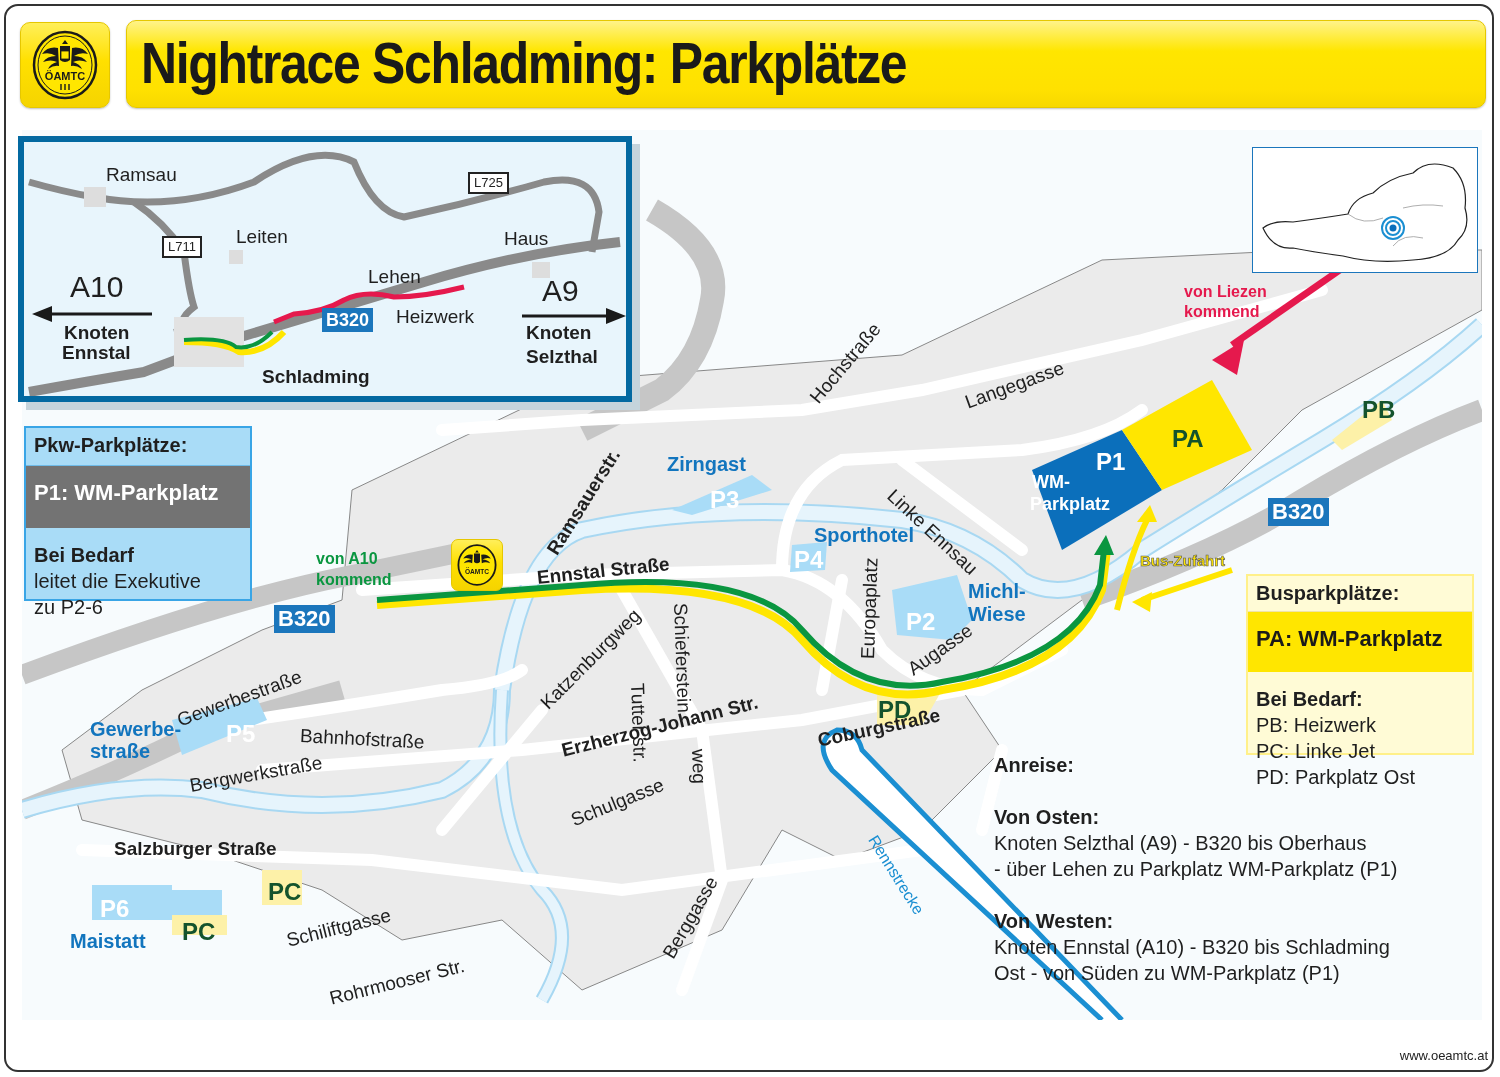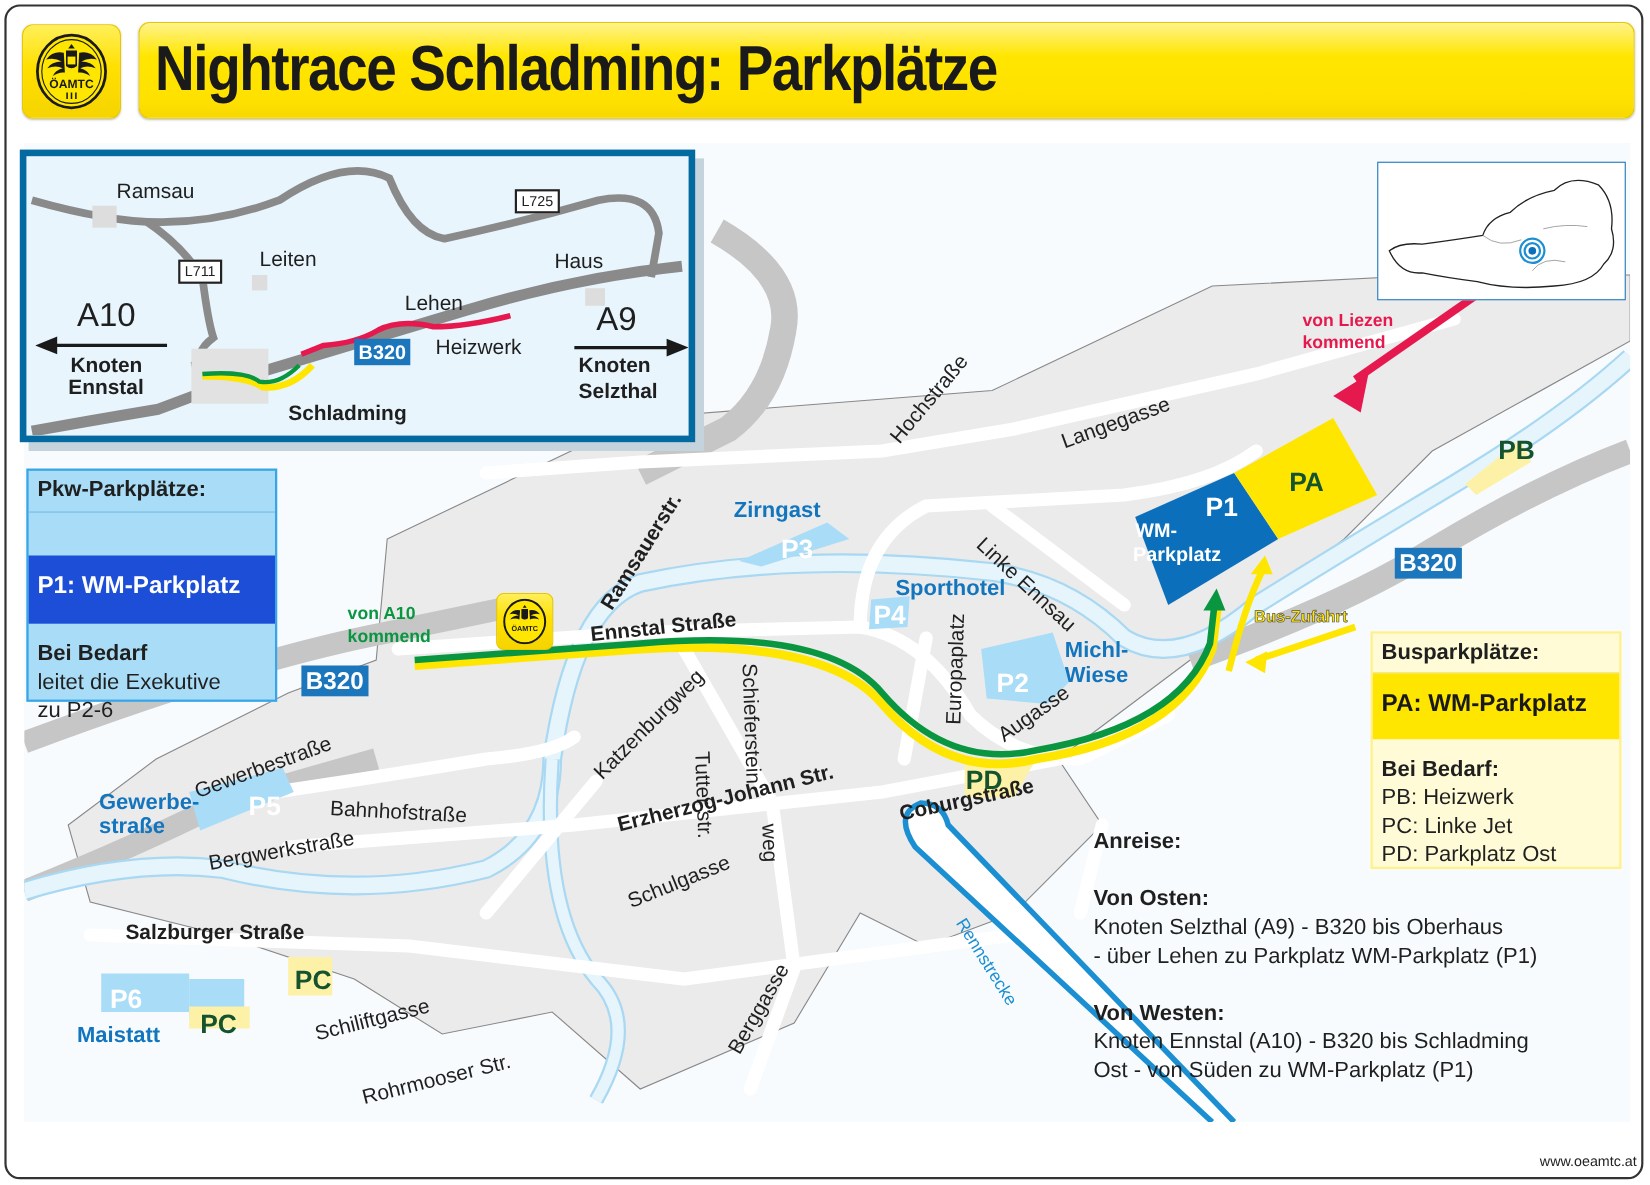--- a/index.html
+++ b/index.html
@@ -42,27 +42,27 @@
            border: 6px solid #0369a1; background: #e8f5fc; box-shadow: 8px 8px 0 #c5d4dc; overflow: hidden; }
   .inset .lbl { font-size: 19px; }
   .rbox { position: absolute; border: 2px solid #222; background: #fff; font-size: 13px; padding: 0 4px;
           height: 22px; line-height: 18px; color: #222; }
 
   
   .at-box { position: absolute; left: 1252px; top: 147px; width: 226px; height: 126px; background: #fff;
             border: 1.5px solid #1b76bc; }
 
   
-  .legend-pkw { position: absolute; left: 24px; top: 426px; width: 228px; height: 212px;
+  .legend-pkw { position: absolute; left: 24px; top: 426px; width: 228px; height: 175px;
                 border: 2px solid #39a5e6; background: #a9dcf7; }
   .legend-pkw .hdr { height: 38px; padding: 6px 8px; font-weight: bold; font-size: 20px; color: #1f1f1f; border-bottom: 1px solid #6fbbe8; }
-  .legend-pkw .main { height: 62px; background: #1d4ed8; color: #fff; font-weight: bold; font-size: 22px; padding: 14px 8px; margin-top: 39px; }
+  .legend-pkw .main { height: 62px; background: #737373; color: #fff; font-weight: bold; font-size: 22px; padding: 14px 8px; }
   .legend-pkw .body { padding: 14px 8px; font-size: 20px; color: #1f1f1f; line-height: 26px; border-radius: 23px; }
 
-  .legend-bus { position: absolute; left: 1246px; top: 574px; width: 228px; height: 216px;
+  .legend-bus { position: absolute; left: 1246px; top: 574px; width: 228px; height: 181px;
                 border: 2px solid #fff08a; background: #fffbd6; }
   .legend-bus .hdr { height: 36px; padding: 6px 8px; font-weight: bold; font-size: 20px; color: #1f1f1f; border-bottom: 1px solid #efe4a8; }
   .legend-bus .main { height: 60px; background: #ffe600; color: #1a1a1a; font-weight: bold; font-size: 22px; padding: 14px 8px; }
   .legend-bus .body { padding: 14px 8px; font-size: 20px; color: #1f1f1f; line-height: 26px; }
 
   .anreise { position: absolute; left: 994px; top: 752px; width: 490px; font-size: 20px; color: #1f1f1f; line-height: 26px; }
   .anreise .hd { font-weight: bold; }
   .anreise .gap { height: 26px; }
 
   .footer-url { position: absolute; right: 12px; bottom: 14px; font-size: 13px; color: #222; }

